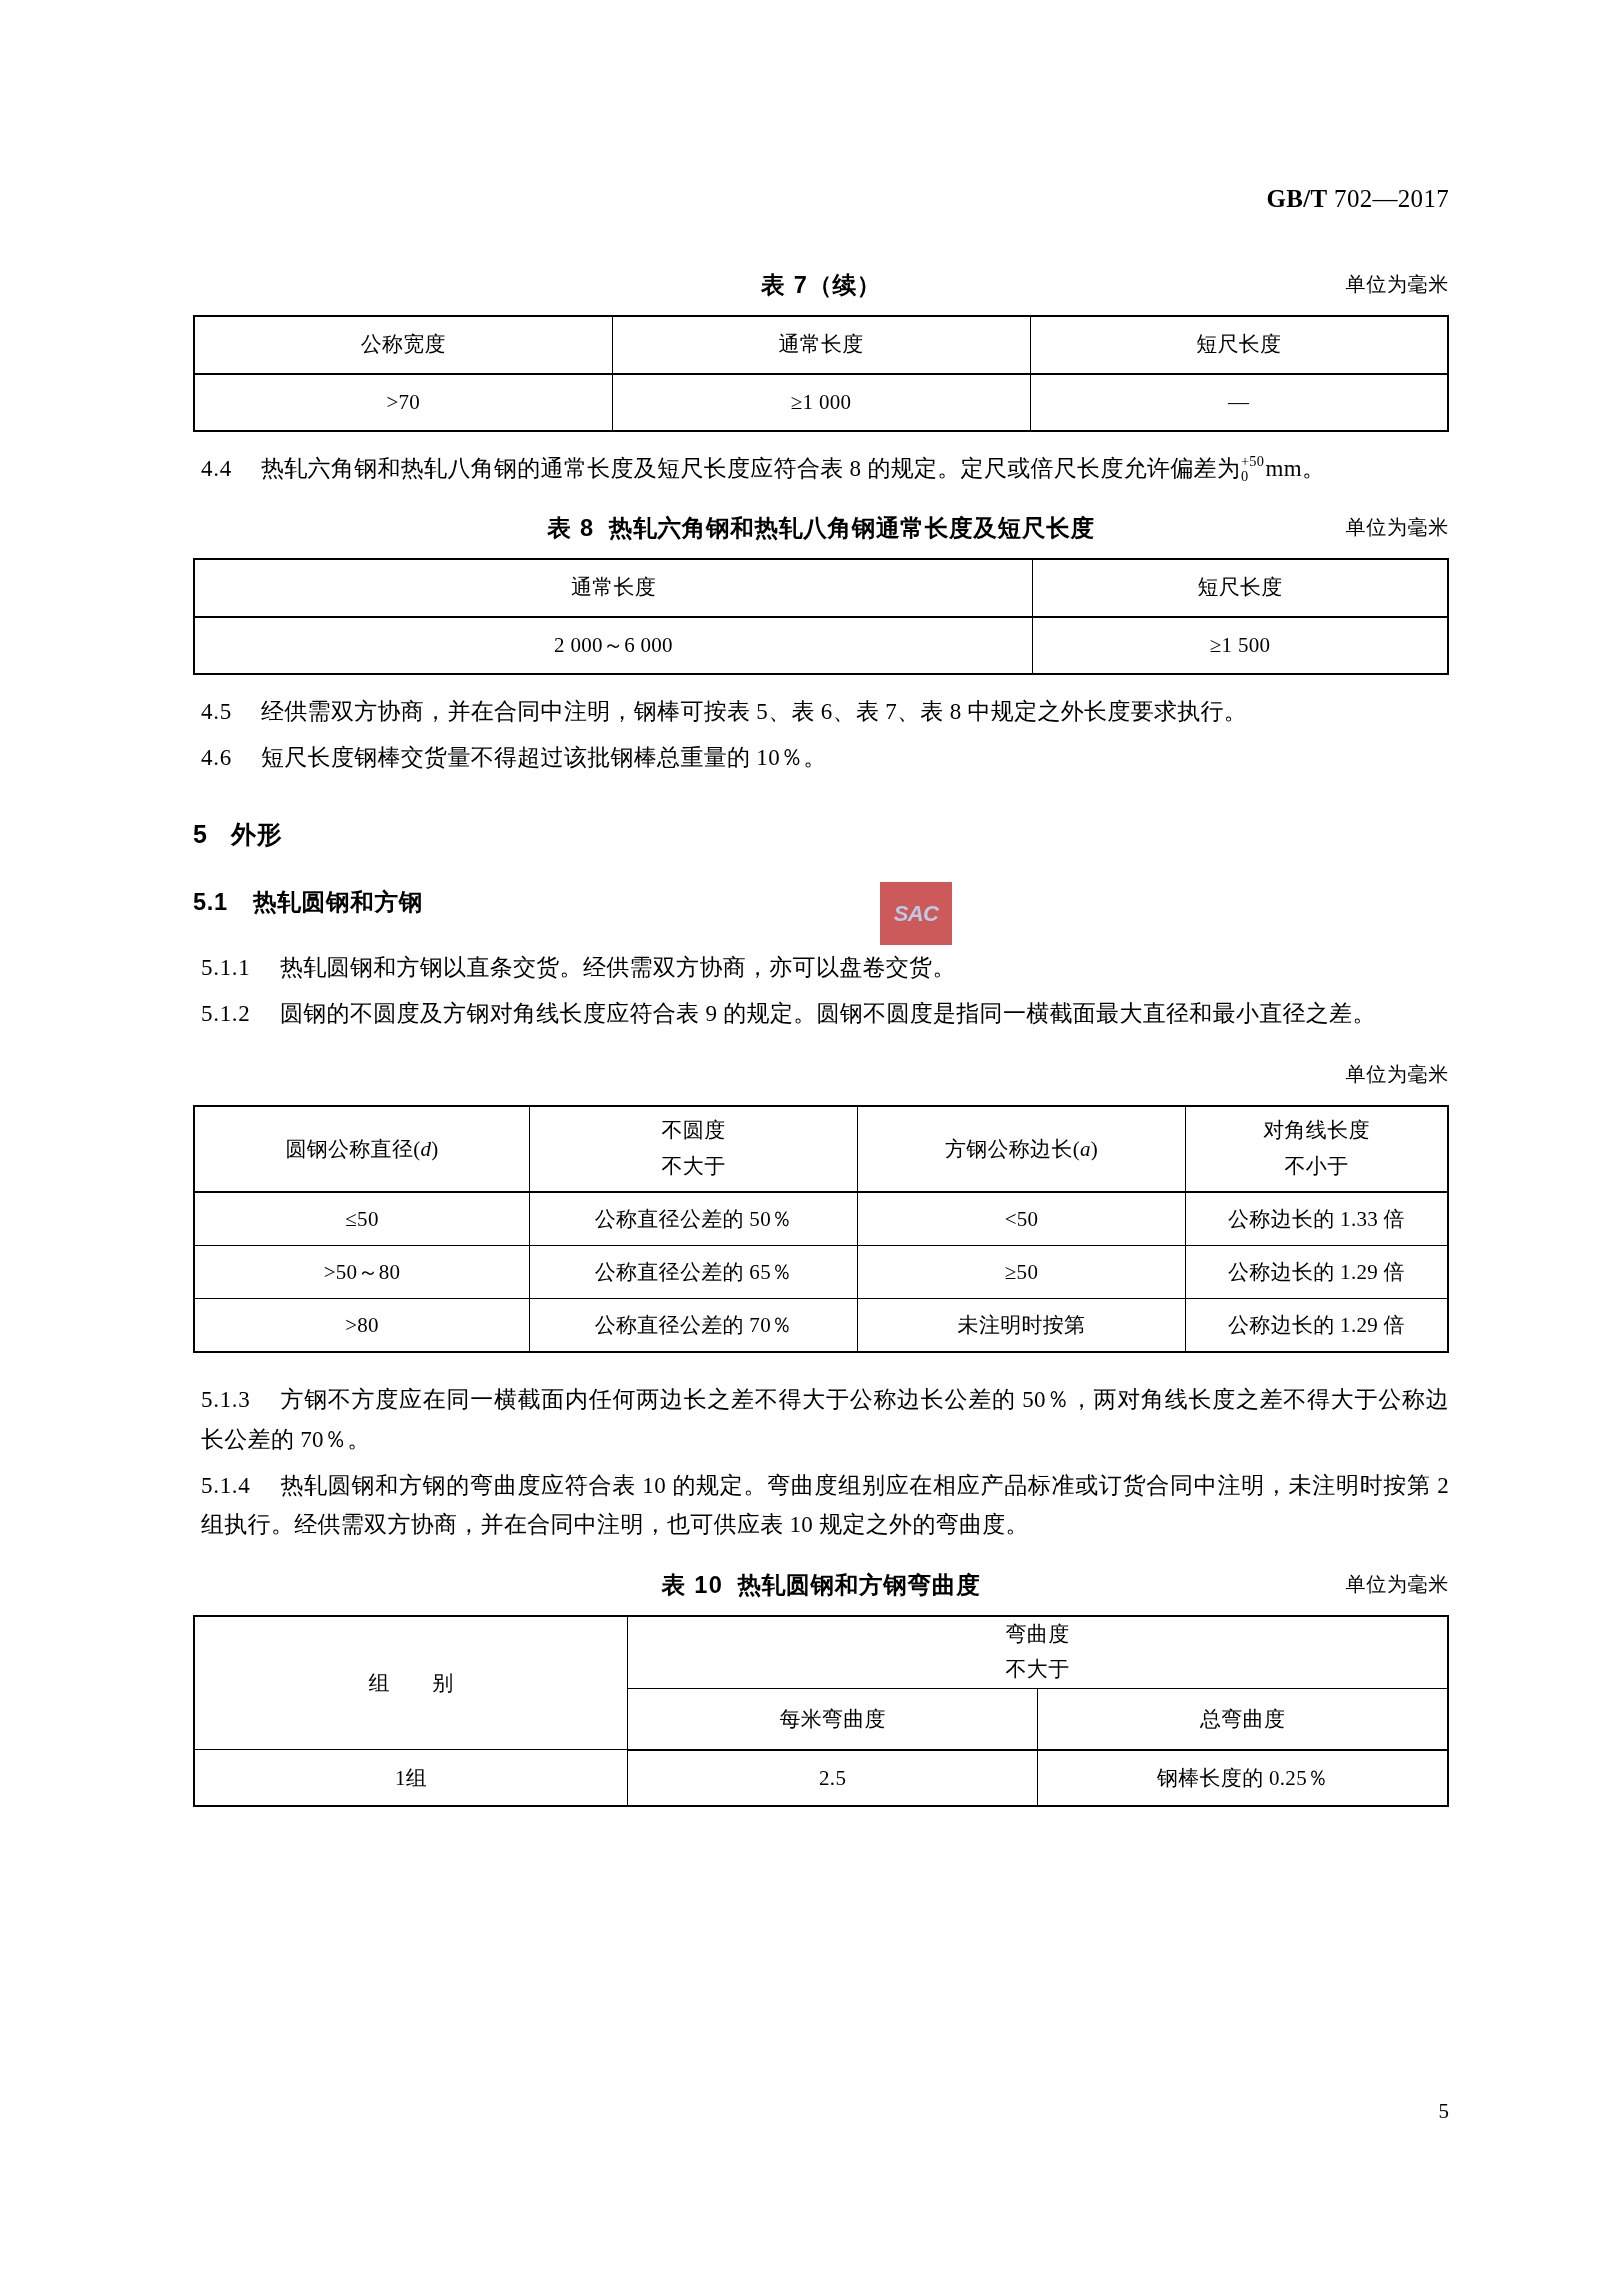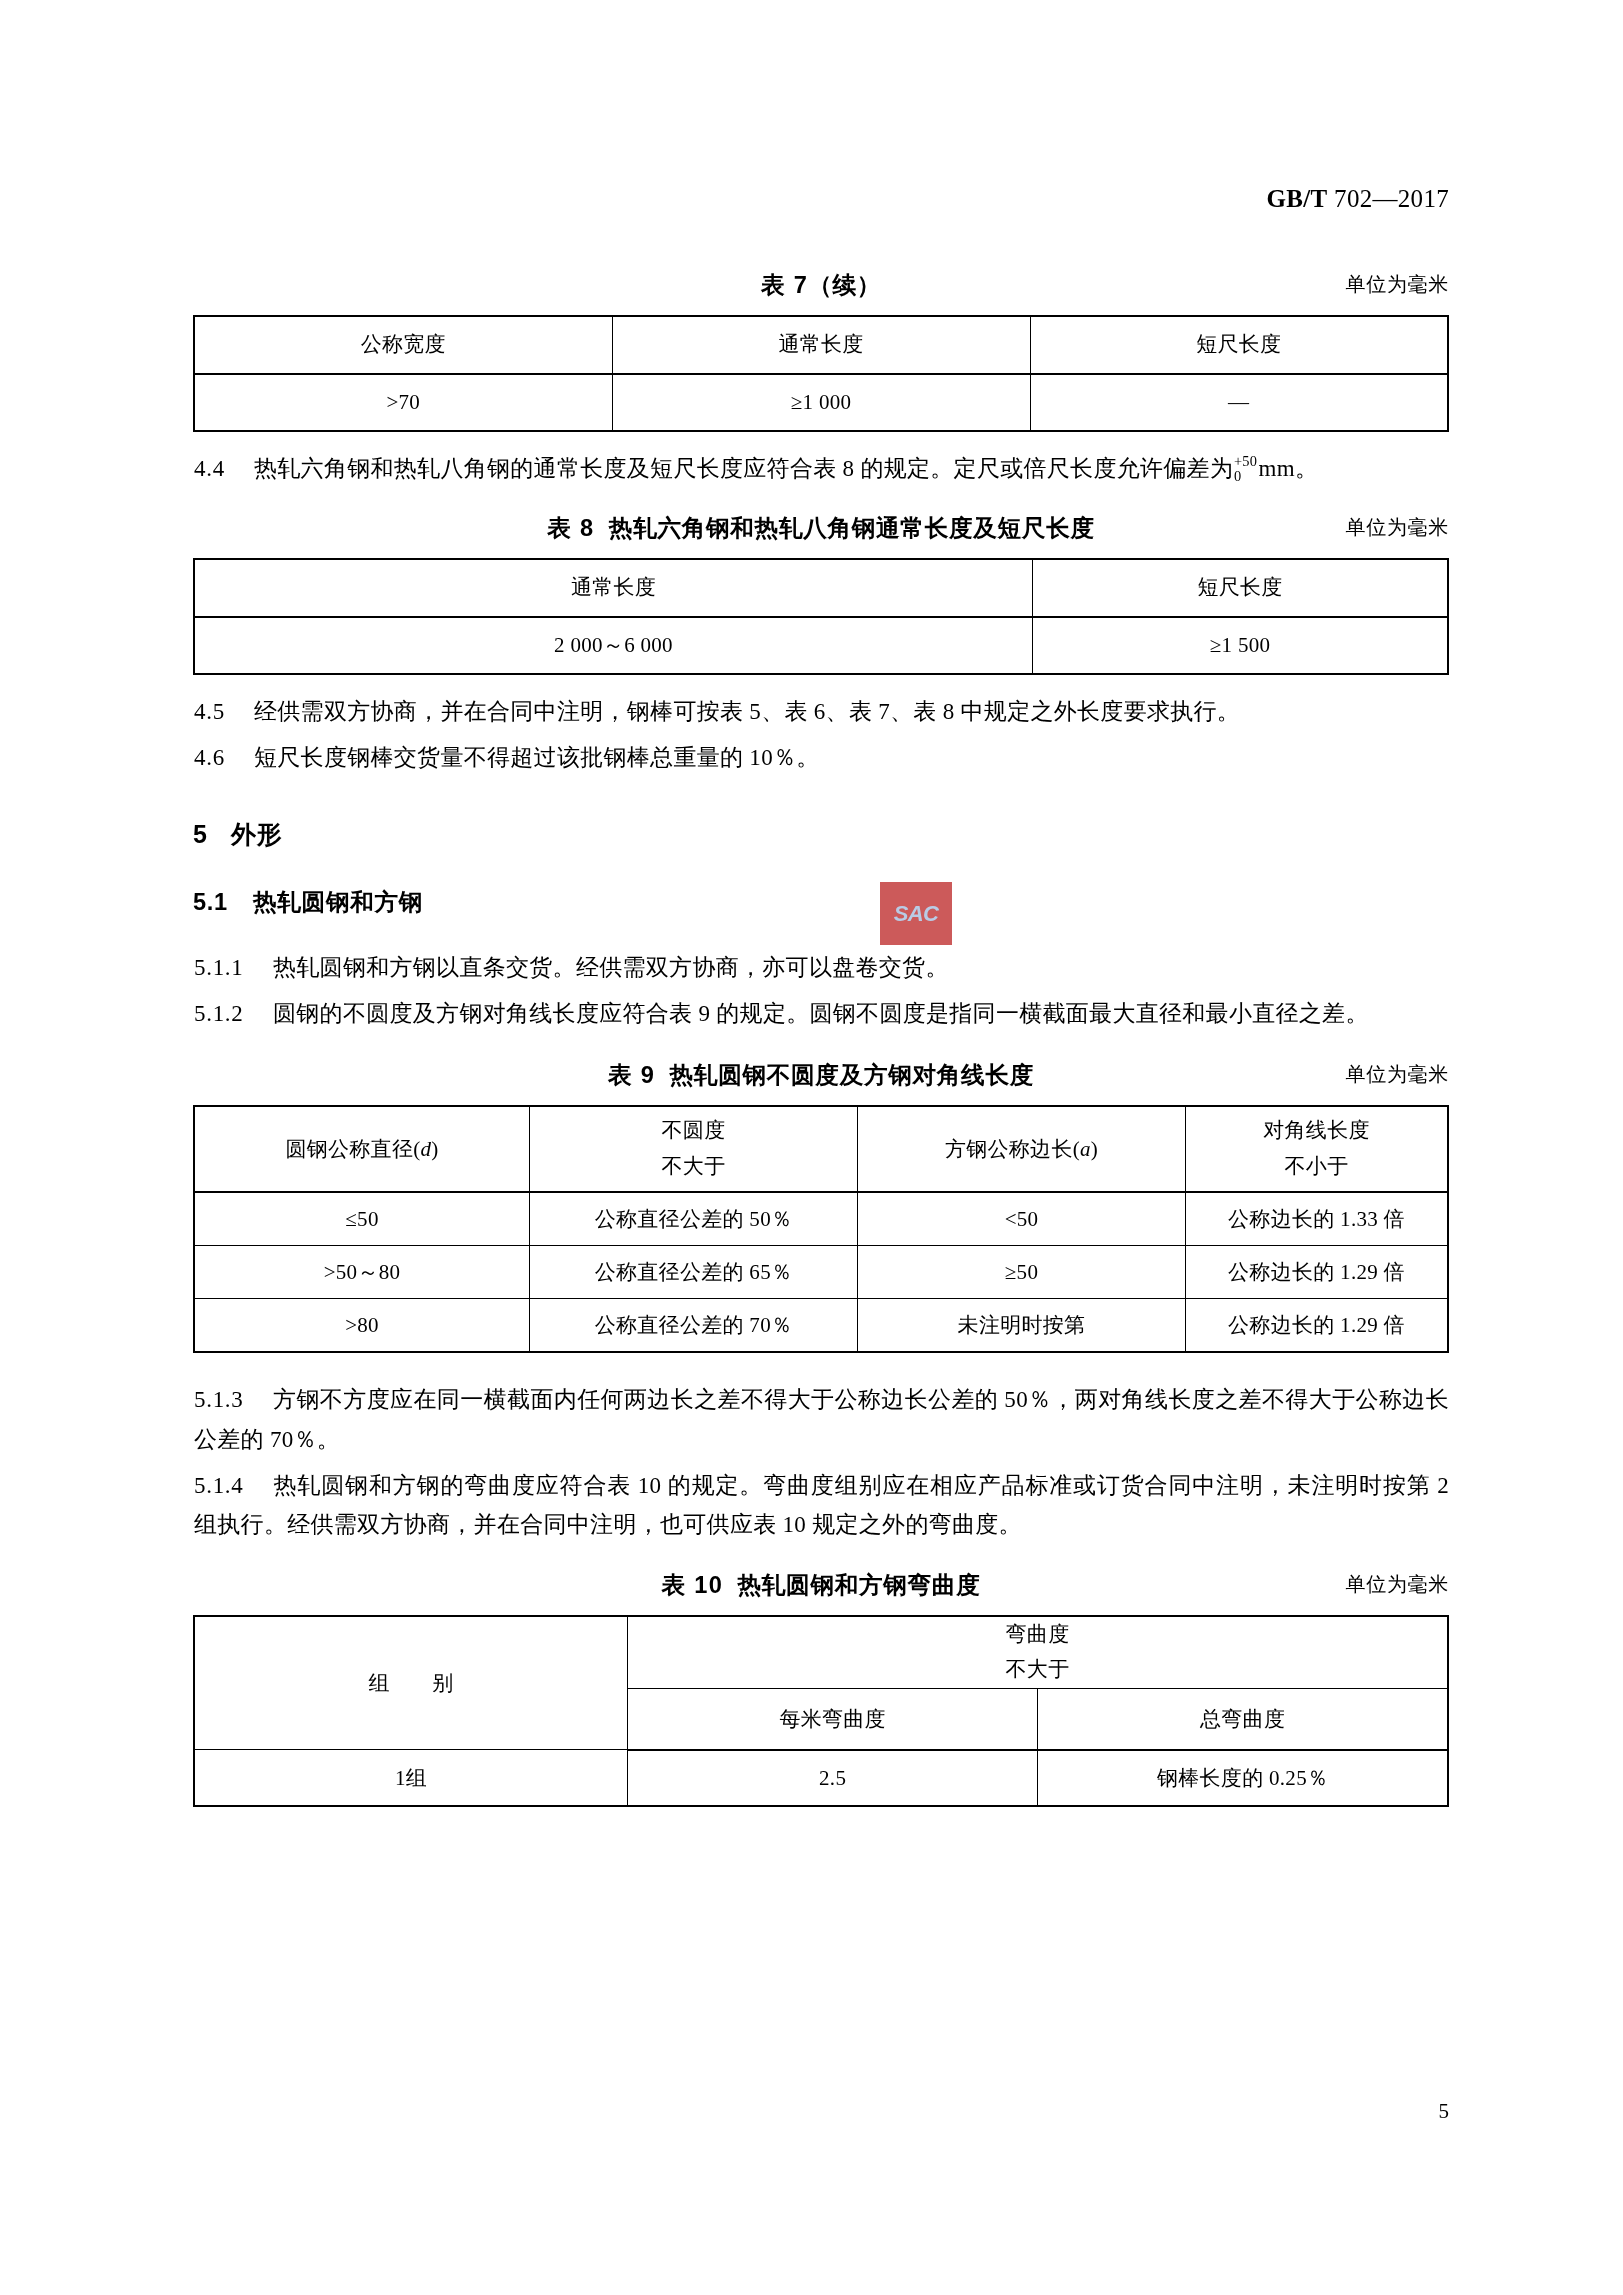--- a/index.html
+++ b/index.html
@@ -111,21 +111,21 @@
     line-height: 1.7;
   }
   .ital {
     font-style: italic;
   }
 
   
   p.clause {
     font-size: 23px;
     line-height: 1.72;
-    margin: 17px 0 0 1px;
+    margin: 17px 0 0 8px;
     text-align: justify;
     letter-spacing: 0.3px;
   }
   p.clause .num {
     display: inline-block;
     min-width: 60px;
     letter-spacing: 0.7px;
   }
   p.clause .num.wide {
     min-width: 79px;
@@ -256,21 +256,20 @@
     <p class="clause" style="margin-top:6.5px;"><span class="num">4.6</span><span>短尺长度钢棒交货量不得超过该批钢棒总重量的 10％。</span></p>
 
     <h2 class="sec"><span class="hnum">5</span><span>外形</span></h2>
 
     <h3 class="sub"><span class="hnum">5.1</span><span>热轧圆钢和方钢</span></h3>
 
     <p class="clause" style="margin-top:30px;"><span class="num wide">5.1.1</span><span>热轧圆钢和方钢以直条交货。经供需双方协商，亦可以盘卷交货。</span></p>
     <p class="clause" style="margin-top:6.5px;"><span class="num wide">5.1.2</span><span>圆钢的不圆度及方钢对角线长度应符合表 9 的规定。圆钢不圆度是指同一横截面最大直径和最小直径之差。</span></p>
 
     <div class="tbl-caption-row" style="margin-top:25px;">
-      <div class="tbl-caption"><span class="cap-num">表 9</span><span class="cap-gap"></span><span>热轧圆钢不圆度及方钢对角线长度</span></div>
       <div class="tbl-unit">单位为毫米</div>
     </div>
 
     <table class="gb">
       <tbody>
           <tr class="head-sep">
         <td style="height:84px; width:321px;"><span>圆钢公称直径(</span><span class="ital">d</span><span>)</span></td>
         <td class="thick-right" style="width:314px;">
               <span class="cell-two-line">不圆度</span>
               <span class="cell-two-line">不大于</span>

